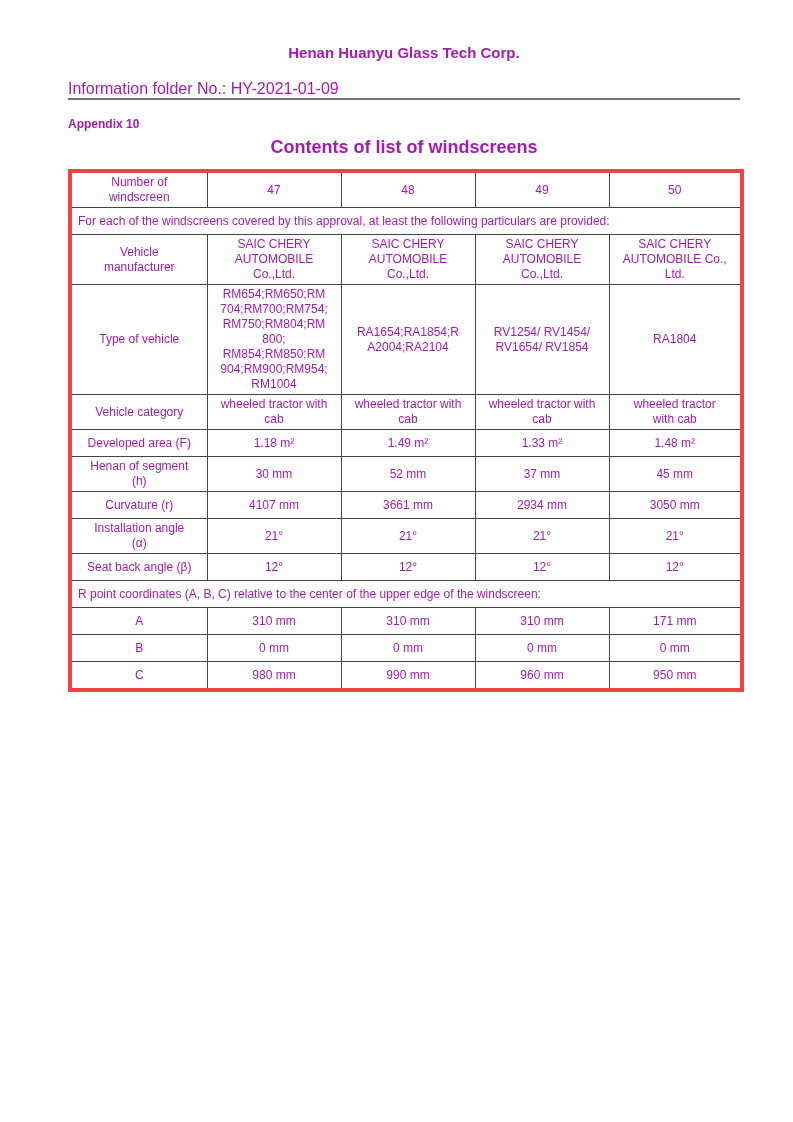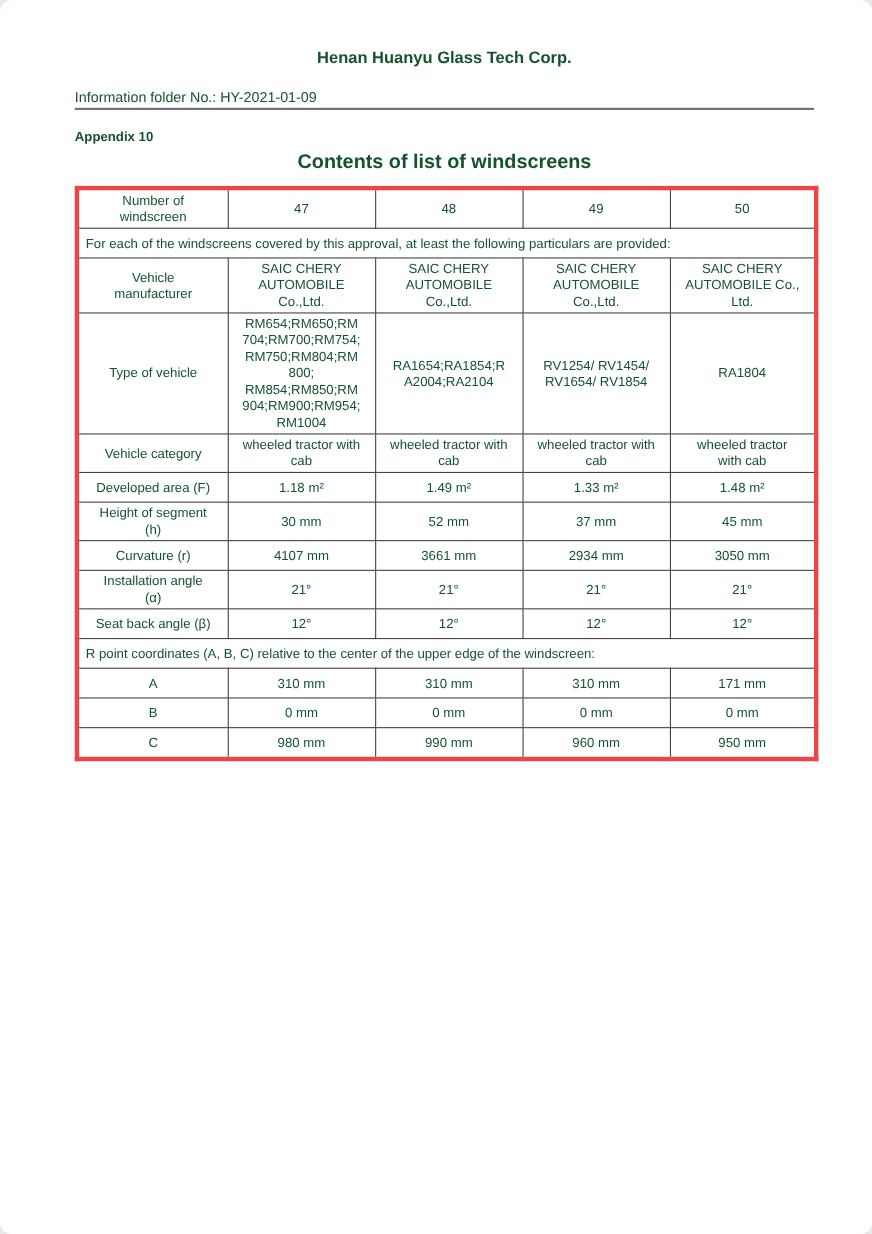--- a/index.html
+++ b/index.html
@@ -2,42 +2,41 @@
 <html><head>
 <meta charset="utf-8">
 <style>
   html, body { margin: 0; padding: 0; background: #e8e8e8; }
   .page {
     width: 793px;
     height: 1122px;
     background: #ffffff;
     position: relative;
     font-family: "Liberation Sans", sans-serif;
-    color: #14532d;
+    color: #a21caf;
     overflow: hidden;
     margin: 0 auto;
-    border-radius: 11px;
   }
   .content {
     margin-left: 68px;
     width: 672px;
   }
   .company-title {
     text-align: center;
     font-weight: bold;
     font-size: 15px;
     line-height: 18px;
     padding-top: 44px;
   }
   .header-row {
     display: flex;
     justify-content: space-between;
     align-items: flex-start;
     margin-top: 20px;
-    font-size: 13px;
+    font-size: 16px;
     line-height: 14px;
   }
   .header-right { text-align: right; }
   .header-rule {
     border-bottom: 2px solid #737373;
     margin-top: 2px;
   }
   .appendix-title {
     text-align: left;
     font-weight: bold;
@@ -138,21 +137,21 @@
           <td>wheeled tractor with cab</td>
         </tr>
         <tr>
           <td class="lbl">Developed area (F)</td>
           <td>1.18 m²</td>
           <td>1.49 m²</td>
           <td>1.33 m²</td>
           <td>1.48 m²</td>
         </tr>
         <tr>
-          <td class="lbl">Height of segment
+          <td class="lbl">Henan of segment
 (h)</td>
           <td>30 mm</td>
           <td>52 mm</td>
           <td>37 mm</td>
           <td>45 mm</td>
         </tr>
         <tr>
           <td class="lbl">Curvature (r)</td>
           <td>4107 mm</td>
           <td>3661 mm</td>

